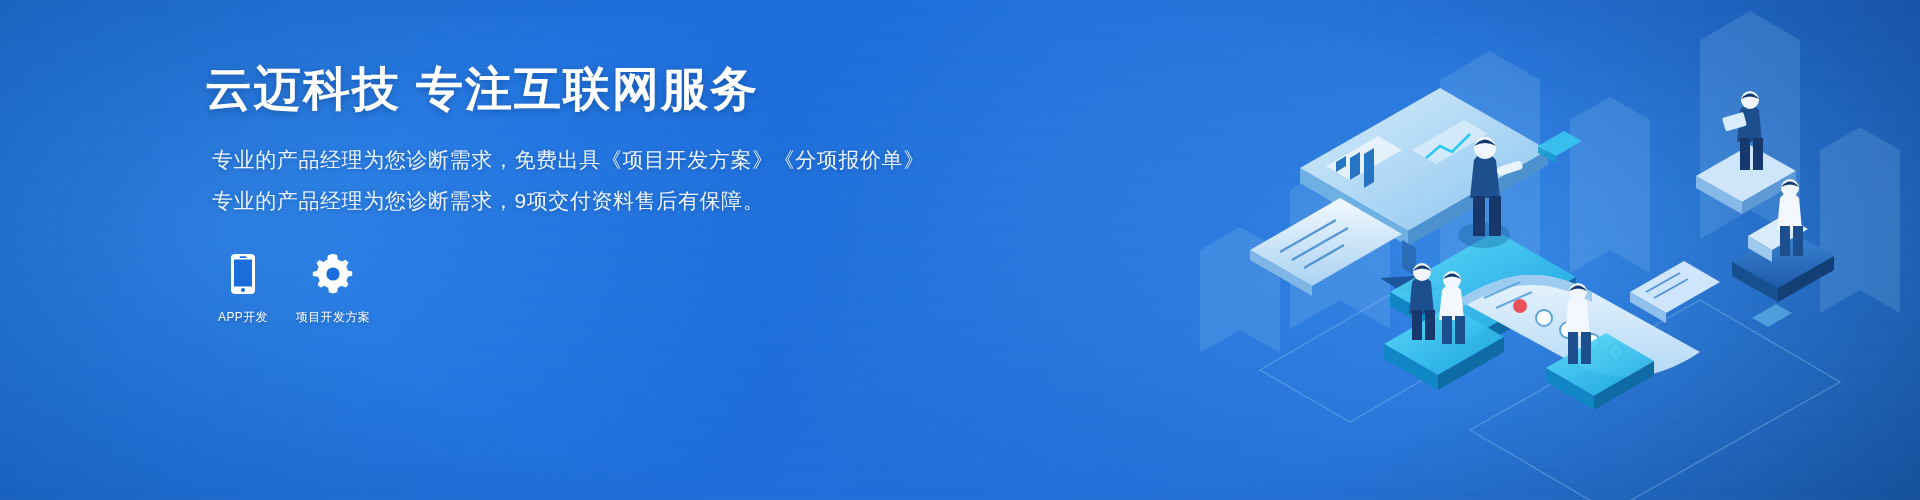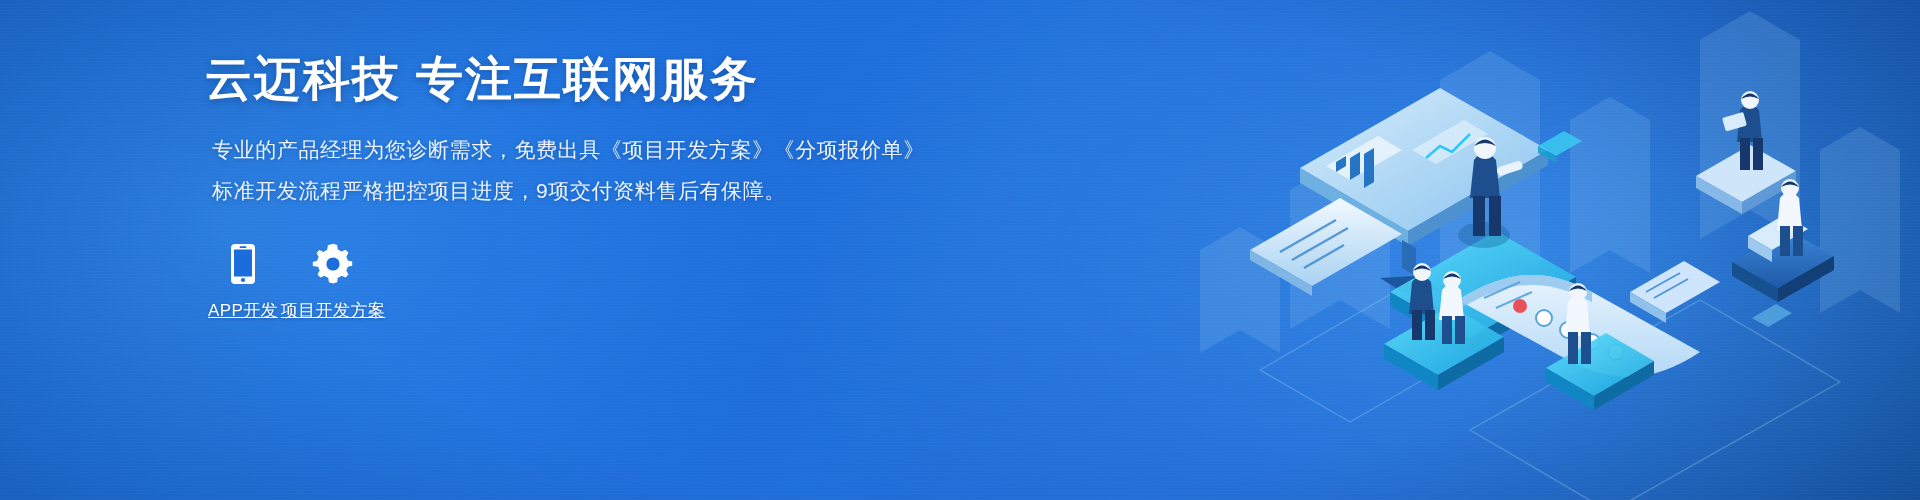--- a/index.html
+++ b/index.html
@@ -20,21 +20,21 @@
     background:
       repeating-linear-gradient(0deg, rgba(255,255,255,.035) 0px, rgba(255,255,255,.035) 1px, rgba(0,0,0,0) 1px, rgba(0,0,0,0) 3px);
     opacity:.55;
   }
   .vig{
     position:absolute;inset:0;pointer-events:none;
     background:radial-gradient(1400px 560px at 50% 50%, rgba(0,0,0,0) 45%, rgba(4,40,92,.34) 100%);
   }
 
   
-  .content{position:absolute;left:205px;top:52px;width:760px;z-index:6;}
+  .content{position:absolute;left:205px;top:62px;width:760px;z-index:6;}
   .headline{
     font-size:47px;font-weight:bold;color:#ffffff;letter-spacing:2px;
     line-height:1.16;margin:0 0 26px 0;white-space:nowrap;
     text-shadow:0 2px 7px rgba(2,36,88,.35);
   }
   .sub{
     font-size:21px;color:#eaf3ff;line-height:1.62;margin:7px;
     letter-spacing:.6px;font-weight:normal;white-space:nowrap;
     text-shadow:0 1px 4px rgba(2,36,88,.30);
   }
@@ -45,23 +45,22 @@
   .icon-item{
     width:76px;display:flex;flex-direction:column;align-items:center;
     margin-right:14px;
   }
   .icon-box{
     height:44px;display:flex;align-items:center;justify-content:center;
     margin-bottom:13px;
   }
   .icon-box svg{display:block;}
   .icon-label{
-    font-size:17px;color:#ffffff;white-space:nowrap;letter-spacing:.4px;
+    font-size:12px;color:#ffffff;white-space:nowrap;letter-spacing:.4px;
     text-shadow:0 1px 3px rgba(2,36,88,.35);
-    text-decoration:underline;
   }
 
   
   .illus{position:absolute;right:0;top:0;width:780px;height:500px;z-index:4;}
   .illus svg{display:block;}
 </style>
 </head>
 <body>
 
 <div class="banner">
@@ -251,21 +250,21 @@
       </g>
       <g opacity=".55">
         <polygon points="612,318 636,304 652,313 628,327" fill="#6fc6ef"></polygon>
       </g>
     </svg>
   </div>
 
   <div class="content">
     <h1 class="headline">云迈科技 专注互联网服务</h1>
     <p class="sub">专业的产品经理为您诊断需求，免费出具《项目开发方案》《分项报价单》</p>
-    <p class="sub">标准开发流程严格把控项目进度，9项交付资料售后有保障。</p>
+    <p class="sub">专业的产品经理为您诊断需求，9项交付资料售后有保障。</p>
 
     <div class="icons">
 
       <div class="icon-item">
         <span class="icon-box">
           <svg width="26" height="42" viewBox="0 0 26 42">
             <rect x="1" y="1" width="24" height="40" rx="4" fill="#ffffff"></rect>
             <rect x="4" y="6.5" width="18" height="27" fill="#1a6ddb"></rect>
             <rect x="9.5" y="3.2" width="7" height="1.8" rx="0.9" fill="#1a6ddb"></rect>
             <circle cx="13" cy="37" r="2.1" fill="#1a6ddb"></circle>

